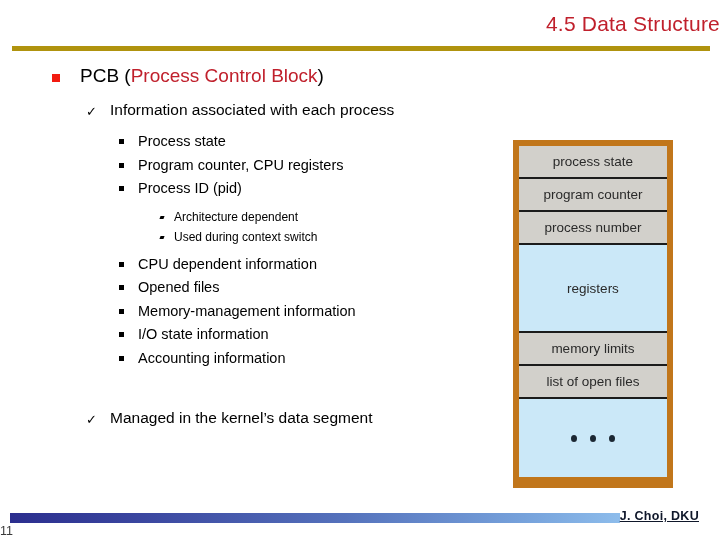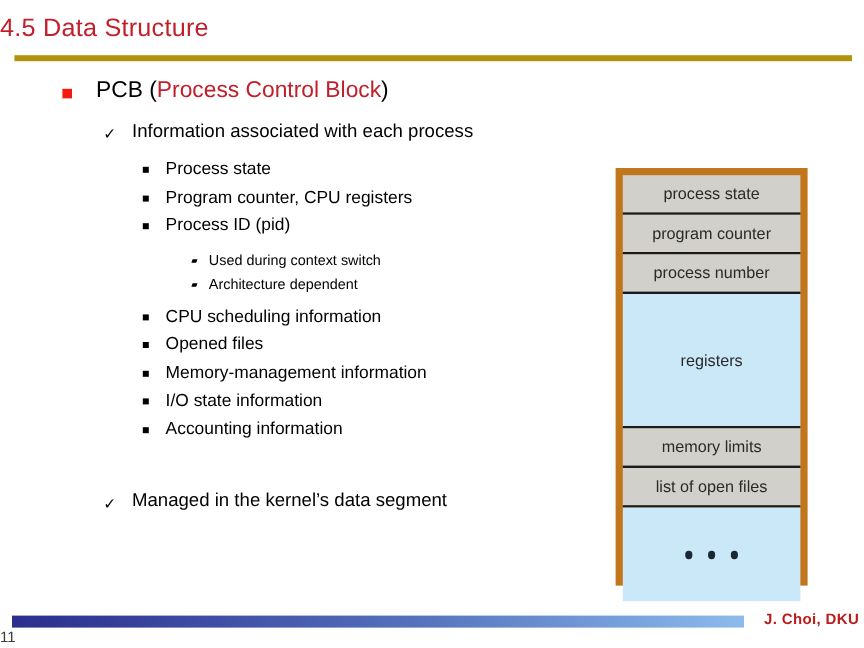--- a/index.html
+++ b/index.html
@@ -15,21 +15,21 @@
     font-family: "Liberation Sans", sans-serif;
     color: #000000;
   }
 
   
   .slide-title {
     position: absolute;
     left: 0;
     top: 12px;
     width: 720px;
-    text-align: left;
+    text-align: right;
     font-size: 21px;
     color: #C0202C;
     letter-spacing: 0.2px;
     white-space: nowrap;
   }
   .title-rule {
     position: absolute;
     left: 12px;
     top: 46px;
     width: 698px;
@@ -145,21 +145,21 @@
     border-bottom: 2px solid #1b1b1b;
     box-sizing: border-box;
     flex: 0 0 auto;
     height: 33px;
     text-align: center;
   }
   .pcb-row.blue {
     background: #CBE8F8;
   }
   .pcb-row.tall {
-    height: 112px;
+    height: 88px;
   }
   .pcb-row.last {
     border-bottom: none;
     height: 78px;
     position: relative;
   }
   .dots {
     display: flex;
     gap: 13px;
     align-items: center;
@@ -177,27 +177,28 @@
   .footer-bar {
     position: absolute;
     left: 10px;
     top: 513px;
     width: 610px;
     height: 10px;
     background: linear-gradient(to right, #2B2E8E 0%, #3B47A0 22%, #5572BC 55%, #77A3DC 85%, #8DBCEB 100%);
   }
   .footer-author {
     position: absolute;
-    right: 4px;
+    right: 21px;
     top: 509px;
     font-size: 12.5px;
     font-weight: bold;
-    color: #b91c1c;
+    color: #0f172a;
     letter-spacing: 0.3px;
     white-space: nowrap;
+    text-decoration: underline;
   }
   .page-number {
     position: absolute;
     left: 0;
     top: 524px;
     width: 720px;
     text-align: left;
     font-size: 12.5px;
     color: #3a3a3a;
   }
@@ -234,32 +235,32 @@
   </div>
   <div class="lvl3">
     <span class="sq3"></span>
     <span>Process ID (pid)</span>
   </div>
 
   <div class="gap-6"></div>
 
   <div class="lvl4">
     <span class="dash4"></span>
-    <span>Used during context switch</span>
+    <span>Architecture dependent</span>
   </div>
   <div class="lvl4">
     <span class="dash4"></span>
-    <span>Architecture dependent</span>
+    <span>Used during context switch</span>
   </div>
 
   <div class="gap-6"></div>
 
   <div class="lvl3">
     <span class="sq3"></span>
-    <span>CPU scheduling information</span>
+    <span>CPU dependent information</span>
   </div>
   <div class="lvl3">
     <span class="sq3"></span>
     <span>Opened files</span>
   </div>
   <div class="lvl3">
     <span class="sq3"></span>
     <span>Memory-management information</span>
   </div>
   <div class="lvl3">

